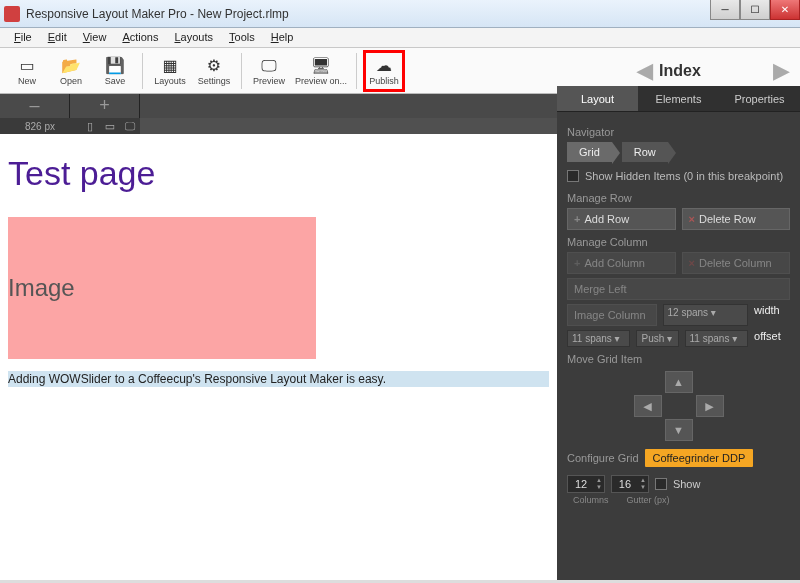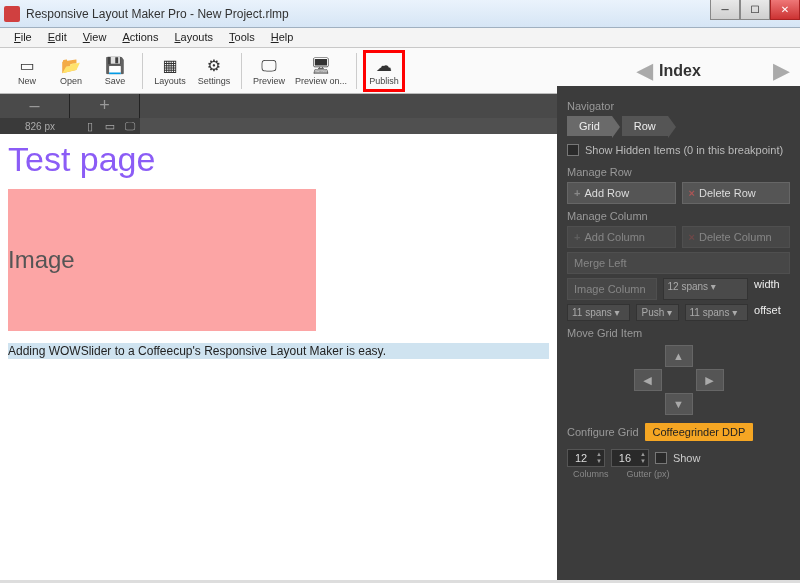--- a/index.html
+++ b/index.html
@@ -35,21 +35,21 @@
 .bpbar .rest { flex:1; background:#494949; height:100%; }
 
 
 .widthbar { height:16px; background:#3a3a3a; display:flex; align-items:center; font-size:10px; color:#aaa; }
 .widthbar .w-label { width:80px; text-align:center; }
 .widthbar .device { width:20px; font-size:11px; text-align:center; cursor:pointer; }
 .widthbar .rest2 { flex:1; background:#505050; height:100%; }
 
 
 .main { position:absolute; top:134px; left:0; right:243px; bottom:3px; background:#fff; overflow:hidden; }
-.main h1 { font-size:34px; font-weight:normal; color:#8b5cf6; padding:6px 8px; }
+.main h1 { font-size:34px; font-weight:normal; color:#4c1d95; padding:20px 8px; }
 .img-placeholder { margin:4px 8px 12px 8px; width:308px; height:142px; background:#fca5a5; display:flex; align-items:center; justify-content:flex-start; font-size:24px; color:#555; }
 .body-text { margin:8px; font-size:12px; color:#222; background:#cfe3f0; padding:1px 0; }
 
 
 .panel { position:absolute; top:86px; right:0; bottom:3px; width:243px; background:#3c3c3c; color:#ccc; font-size:11px; display:flex; flex-direction:column; }
 .panel-tabs { display:flex; height:26px; }
 .panel-tab { flex:1; text-align:center; line-height:26px; background:#303030; border-bottom:1px solid #222; cursor:pointer; }
 .panel-tab.active { background:#555; color:#fff; }
 .panel-body { flex:1; padding:8px 10px; overflow:hidden; }
 .sec-label { color:#999; font-size:11px; margin:6px 0 4px; }
@@ -167,20 +167,25 @@
 
 <div class="main">
   <h1>Test page</h1>
   <div class="img-placeholder">
       <span>Image</span>
     </div>
   <div class="body-text">Adding WOWSlider to a  Coffeecup's Responsive Layout Maker is easy.</div>
 </div>
 
 <div class="panel">
+  <div class="panel-tabs">
+    <div class="panel-tab active">Layout</div>
+    <div class="panel-tab">Elements</div>
+    <div class="panel-tab">Properties</div>
+  </div>
   <div class="panel-body">
     <div class="sec-label">Navigator</div>
     <div class="breadcrumb">
       <div class="crumb active">Grid</div>
       <div class="crumb">Row</div>
     </div>
     <div class="chk-row">
       <div class="chk"></div>
       <span>Show Hidden Items (0 in this breakpoint)</span>
     </div>

